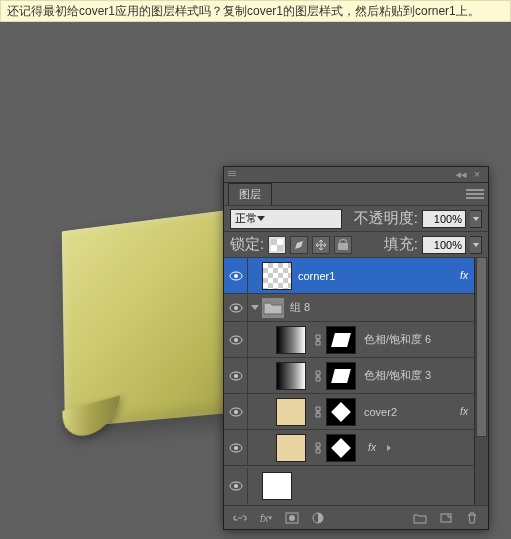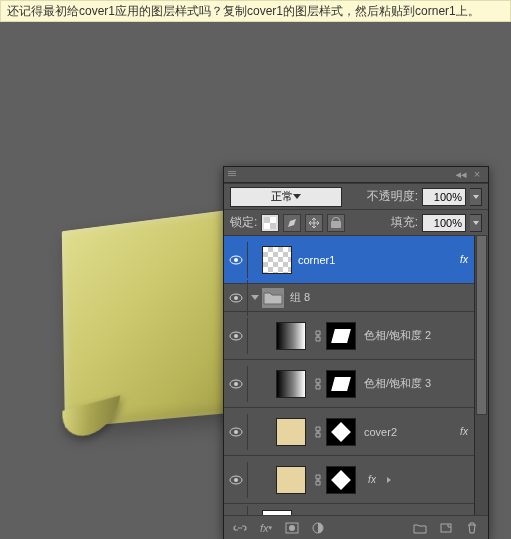--- a/index.html
+++ b/index.html
@@ -13,33 +13,33 @@
 .p-head .dots{position:absolute;left:4px;top:4px;display:flex;flex-direction:column;gap:1px}
 .p-head .dots span{width:8px;height:1px;background:#888}
 .p-head .wc{position:absolute;right:4px;top:0;display:flex;gap:2px}
 .p-head .wc div{width:14px;height:14px;display:flex;align-items:center;justify-content:center;color:#999;cursor:pointer}
 .p-tabs{display:flex;height:22px;align-items:flex-end;padding-left:4px;gap:0}
 .p-tab{padding:3px 10px;font-size:11px;background:#535353;border:1px solid #2a2a2a;border-bottom:none;color:#ddd;cursor:pointer}
 .p-tab.active{background:#535353}
 .p-menu{position:absolute;right:4px;top:20px;width:18px;height:14px;display:flex;flex-direction:column;justify-content:center;gap:2px;cursor:pointer}
 .p-menu span{height:2px;background:#999}
 .p-row{display:flex;align-items:center;height:26px;padding:0 6px;gap:4px;border-top:1px solid #3a3a3a;background:#535353}
-.select{height:20px;background:#e8e8e8;border:1px solid #2a2a2a;color:#000;font-size:11px;padding:0 4px;display:flex;align-items:center;justify-content:center;cursor:pointer}
+.select{height:20px;background:#e8e8e8;border:1px solid #2a2a2a;color:#000;font-size:11px;padding:0 4px;display:flex;align-items:center;justify-content:flex-start;cursor:pointer}
 .select .arr{border-left:4px solid transparent;border-right:4px solid transparent;border-top:5px solid #333}
-.lbl{color:#ccc;font-size:12px}
+.lbl{color:#ccc;font-size:15px}
 .pct{width:44px;height:18px;background:#e8e8e8;border:1px solid #2a2a2a;color:#000;text-align:right;padding:0 3px;font-size:11px;display:flex;align-items:center;justify-content:flex-end}
 .pct-arr{width:12px;height:18px;background:#606060;border:1px solid #2a2a2a;border-left:none;display:flex;align-items:center;justify-content:center;cursor:pointer}
 .pct-arr div{border-left:3px solid transparent;border-right:3px solid transparent;border-top:4px solid #ccc}
 .lock-ico{width:12px;height:12px;display:flex;flex-direction:column;align-items:center}
 .lock-ico .sh{width:8px;height:4px;border:1.5px solid #aaa;border-bottom:none;border-radius:4px 4px 0 0}
 .lock-ico .bd{width:10px;height:7px;background:#aaa;border-radius:1px}
 .icobox{width:18px;height:18px;background:#666;border:1px solid #3a3a3a;display:flex;align-items:center;justify-content:center;cursor:pointer}
 .icobox.light{background:#e0e0e0}
 .layers{max-height:280px;overflow:hidden;background:#535353;position:relative}
-.layer{display:flex;align-items:center;height:48px;border-top:1px solid #3a3a3a;position:relative}
+.layer{display:flex;align-items:center;height:36px;border-top:1px solid #3a3a3a;position:relative}
 .layer.sel{background:#2d69c4;color:#fff}
 .eye{width:24px;height:36px;display:flex;align-items:center;justify-content:center;border-right:1px solid #3a3a3a;cursor:pointer;flex-shrink:0}
 .eye svg{width:14px;height:10px}
 .indent{width:14px;flex-shrink:0}
 .twist{width:14px;height:36px;display:flex;align-items:center;justify-content:center;cursor:pointer;flex-shrink:0}
 .twist .t{border-left:4px solid transparent;border-right:4px solid transparent;border-top:5px solid #aaa}
 .thumb{width:30px;height:28px;border:1px solid #222;background:#fff;margin-right:4px;flex-shrink:0;position:relative}
 .thumb.checker{background:repeating-conic-gradient(#ccc 0 25%,#fff 0 50%) 0 0/10px 10px}
 .thumb.folder{background:#888;display:flex;align-items:center;justify-content:center}
 .thumb.folder svg{width:20px;height:16px}
@@ -81,20 +81,28 @@
     <div class="dots">
         <span></span>
         <span></span>
         <span></span>
       </div>
     <div class="wc">
       <div>◂◂</div>
       <div>×</div>
     </div>
   </div>
+  <div class="p-tabs">
+    <div class="p-tab active">图层</div>
+    <div class="p-menu">
+        <span></span>
+        <span></span>
+        <span></span>
+      </div>
+  </div>
 
   <div class="p-row">
     <div class="select" style="width:112px">
       <span>正常</span>
       <div class="arr"></div>
     </div>
     <div style="flex:1"></div>
     <span class="lbl">不透明度:</span>
     <div class="pct">100%</div>
     <div class="pct-arr">
@@ -183,21 +191,21 @@
         <div class="indent"></div>
       <div class="thumb grad"></div>
       <div class="link-ico">
           <svg width="8" height="12" viewBox="0 0 8 12">
             <path d="M2 1 L6 1 L6 5 L2 5 Z M2 7 L6 7 L6 11 L2 11 Z M4 4 L4 8" stroke="#aaa" fill="none"></path>
           </svg>
         </div>
       <div class="mask">
           <div class="shape para"></div>
         </div>
-      <span class="lname">色相/饱和度 2</span>
+      <span class="lname">色相/饱和度 6</span>
     </div>
 
     <div class="layer">
       <div class="eye">
           <svg viewBox="0 0 14 10">
             <ellipse cx="7" cy="5" rx="6" ry="4" fill="none" stroke="#ccc" stroke-width="1"></ellipse>
             <circle cx="7" cy="5" r="2" fill="#ccc"></circle>
           </svg>
         </div>
       <div class="indent"></div>

